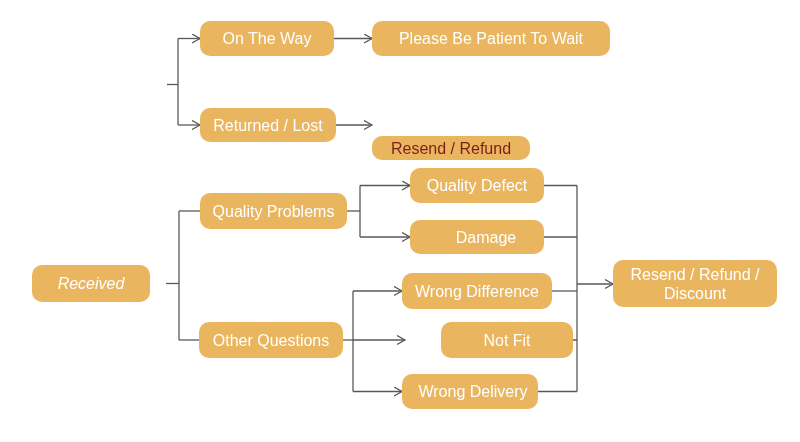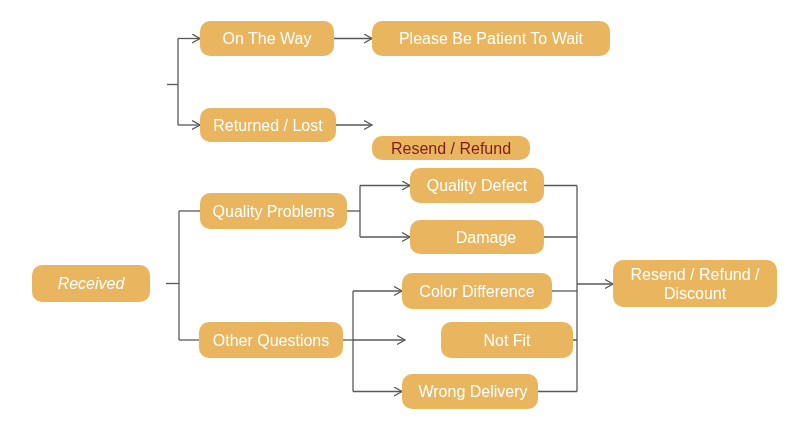--- a/index.html
+++ b/index.html
@@ -78,17 +78,17 @@
   </svg>
     <div class="node" style="left: 200px; top: 21px; width: 134px; height: 35px; background: rgb(234, 181, 95); color: rgb(255, 255, 255);">On The Way</div>
     <div class="node" style="left: 372px; top: 21px; width: 238px; height: 35px; background: rgb(234, 181, 95); color: rgb(255, 255, 255);">Please Be Patient To Wait</div>
     <div class="node" style="left: 200px; top: 108px; width: 136px; height: 34px; background: rgb(234, 181, 95); color: rgb(255, 255, 255);">Returned / Lost</div>
     <div class="node" style="left: 372px; top: 107px; width: 158px; height: 24px; background: rgb(234, 181, 95); color: #7f1d1d; margin-top: 29px;">Resend / Refund</div>
     <div class="node" style="left: 32px; top: 265px; width: 118px; height: 37px; background: rgb(234, 181, 95); color: rgb(255, 255, 255); font-style: italic;">Received</div>
     <div class="node" style="left: 200px; top: 193px; width: 147px; height: 36px; background: rgb(234, 181, 95); color: rgb(255, 255, 255);">Quality Problems</div>
     <div class="node" style="left: 199px; top: 322px; width: 144px; height: 36px; background: rgb(234, 181, 95); color: rgb(255, 255, 255);">Other Questions</div>
     <div class="node" style="left: 410px; top: 168px; width: 134px; height: 35px; background: rgb(234, 181, 95); color: rgb(255, 255, 255);">Quality Defect</div>
     <div class="node" style="left: 410px; top: 220px; width: 134px; height: 34px; background: rgb(234, 181, 95); color: rgb(255, 255, 255); padding-left: 24px;">Damage</div>
-    <div class="node" style="left: 402px; top: 273px; width: 150px; height: 36px; background: rgb(234, 181, 95); color: rgb(255, 255, 255);">Color Difference</div>
+    <div class="node" style="left: 402px; top: 273px; width: 150px; height: 36px; background: rgb(234, 181, 95); color: rgb(255, 255, 255);">Wrong Difference</div>
     <div class="node" style="left: 405px; top: 322px; width: 132px; height: 36px; background: rgb(234, 181, 95); color: rgb(255, 255, 255); margin-left: 36px;">Not Fit</div>
     <div class="node" style="left: 402px; top: 374px; width: 136px; height: 35px; background: rgb(234, 181, 95); color: rgb(255, 255, 255); padding-left: 12px;">Wrong Delivery</div>
     <div class="node" style="left: 613px; top: 260px; width: 164px; height: 47px; background: rgb(234, 181, 95); color: rgb(255, 255, 255);">Resend / Refund / Discount</div>
   </div>
 
 </body></html>

